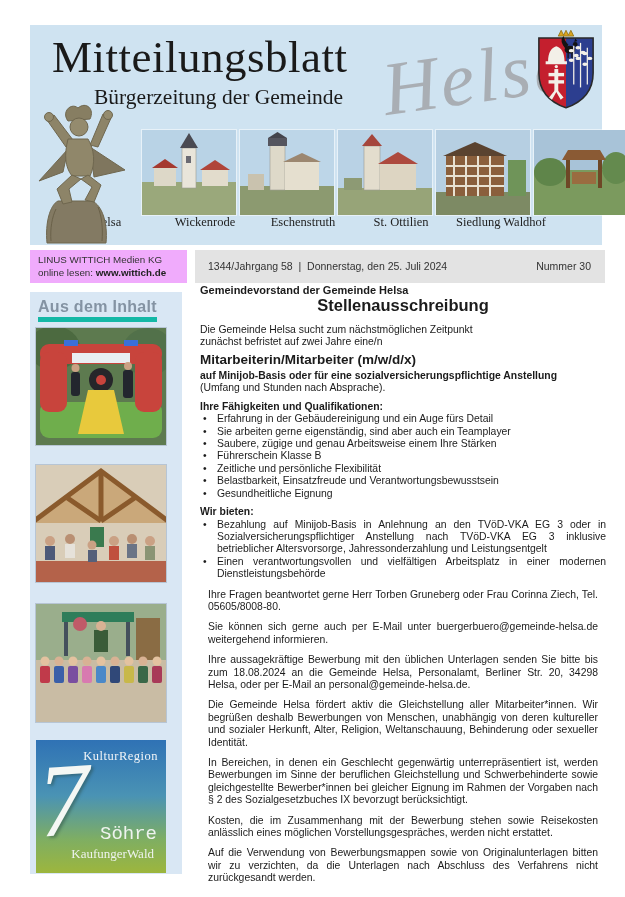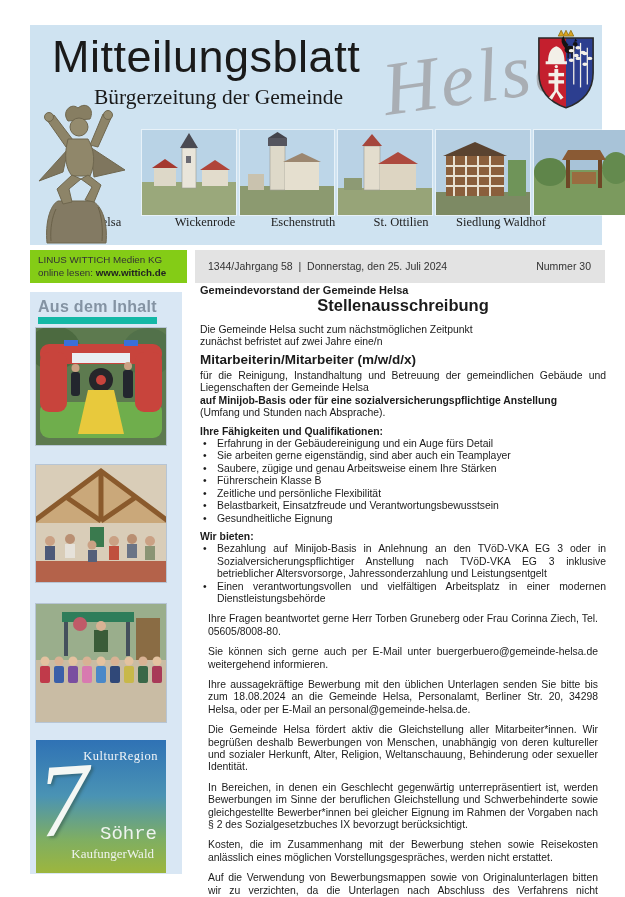--- a/index.html
+++ b/index.html
@@ -1,39 +1,39 @@
 <!DOCTYPE html>
 <html lang="de"><head>
 <meta charset="utf-8">
 <style>
   * { margin:0; padding:0; box-sizing:border-box; }
   body { background:#fff; font-family:"Liberation Sans", sans-serif; }
   .page { position:relative; width:625px; height:897px; background:#fff; overflow:hidden; }
 
   
   .masthead { position:absolute; left:30px; top:25px; width:572px; height:220px; background:#cfe3f1; }
-  .mast-title { position:absolute; left:22px; top:6px; font-family:Liberation Sans, sans-serif; font-size:45px; color:#1a1a1a; letter-spacing:0.5px;text-align:center; }
+  .mast-title { position:absolute; left:22px; top:6px; font-family:Liberation Serif, serif; font-size:45px; color:#1a1a1a; letter-spacing:0.5px;text-align:center; }
   .mast-sub { position:absolute; left:64px; top:60px; font-family:Liberation Serif, serif; font-size:21.5px; color:#1a1a1a; }
   .mast-script { position:absolute; left:352px; top:8px; font-family:"Liberation Serif", serif; font-style:italic; font-size:76px; color:#a9aeb4; transform:rotate(-8deg); letter-spacing:3px; z-index:2; }
   .crest { position:absolute; left:505px; top:3px; width:62px; height:84px; z-index:3; }
   .statue { position:absolute; left:-2px; top:72px; width:108px; height:150px; z-index:4; }
   .strip { position:absolute; left:82px; top:105px; height:85px; z-index:1; }
   .strip-photo { position:absolute; top:0; width:94px; height:85px; overflow:hidden; box-shadow:0 0 0 1px rgba(255,255,255,.5); }
   .town-label { position:absolute; top:190px; width:98px; text-align:center; font-family:"Liberation Serif", serif; font-size:12.5px; color:#222; z-index:1; }
 
   
-  .infobar-left { position:absolute; left:30px; top:250px; width:157px; height:33px; background:#84cc16; padding:3px 0 16px 8px; font-size:9.8px; color:#333; line-height:13px; }
+  .infobar-left { position:absolute; left:30px; top:250px; width:157px; height:33px; background:#f0abfc; padding:3px 0 16px 8px; font-size:9.8px; color:#333; line-height:13px; }
   .infobar-left b { color:#222; }
   .infobar-gray { position:absolute; left:195px; top:250px; width:410px; height:33px; background:#e3e3e3; font-size:10.5px; color:#333; }
   .infobar-issue { position:absolute; left:13px; top:10px; }
   .infobar-number { position:absolute; right:14px; top:10px; }
 
   
   .sidebar { position:absolute; left:30px; top:292px; width:152px; height:582px; background:#d9e7f4; }
-  .sidebar-title { display:inline-block; margin:6px 0 0 8px; font-size:16px; font-weight:bold; color:#8493a3; border-bottom:7px solid #14b8a6; padding-bottom:1px; letter-spacing:0.3px; }
+  .sidebar-title { display:inline-block; margin:6px 0 0 8px; font-size:16px; font-weight:bold; color:#8493a3; border-bottom:5px solid #14b8a6; padding-bottom:1px; letter-spacing:0.3px; }
   .side-photo { position:absolute; left:6px; width:130px; overflow:hidden; box-shadow:0 0 0 1px rgba(160,175,190,.6); }
   .sp1 { top:36px; height:117px; }
   .sp2 { top:173px; height:117px; }
   .sp3 { top:312px; height:118px; }
   .kultur-logo { position:absolute; left:6px; top:448px; width:130px; height:133px; background:linear-gradient(180deg,#2f72b5 0%,#4a93b4 42%,#7fae62 75%,#9db63d 100%); overflow:hidden; }
   .kl-region { position:absolute; right:8px; top:9px; color:#f2f5f8; font-size:12.5px; font-family:"Liberation Serif", serif; letter-spacing:0.5px; }
   .kl-seven { position:absolute; left:2px; top:8px; color:#f4f7f4; font-size:104px; font-family:"Liberation Serif", serif; font-style:italic; line-height:1; text-shadow:2px 2px 3px rgba(40,70,60,.45); transform:rotate(-4deg); }
   .kl-line1 { position:absolute; right:9px; bottom:28px; color:#eef3ee; font-size:19px; font-family:Liberation Mono, monospace; }
   .kl-line2 { position:absolute; right:12px; bottom:11px; color:#eef3ee; font-size:13px; font-family:"Liberation Serif", serif; }
 
@@ -275,21 +275,20 @@
       <div class="kl-line2">KaufungerWald</div>
     </div>
   </div>
 
   <div class="article">
     <div class="art-dept">Gemeindevorstand der Gemeinde Helsa</div>
     <div class="art-title">Stellenausschreibung</div>
     <div class="art-intro">Die Gemeinde Helsa sucht zum nächstmöglichen Zeitpunkt</div>
     <div class="art-intro">zunächst befristet auf zwei Jahre eine/n</div>
     <div class="art-position">Mitarbeiterin/Mitarbeiter (m/w/d/x)</div>
-    <div class="just">für die Reinigung, Instandhaltung und Betreuung der gemeindlichen Gebäude und Liegenschaften der Gemeinde Helsa</div>
     <div class="bold-line just">auf Minijob-Basis oder für eine sozialversicherungspflichtige Anstellung</div>
     <div>(Umfang und Stunden nach Absprache).</div>
 
     <div class="list-heading">Ihre Fähigkeiten und Qualifikationen:</div>
     <ul class="blist">
       <li>Erfahrung in der Gebäudereinigung und ein Auge fürs Detail</li>
       <li>Sie arbeiten gerne eigenständig, sind aber auch ein Teamplayer</li>
       <li>Saubere, zügige und genau Arbeitsweise einem Ihre Stärken</li>
       <li>Führerschein Klasse B</li>
       <li>Zeitliche und persönliche Flexibilität</li>

